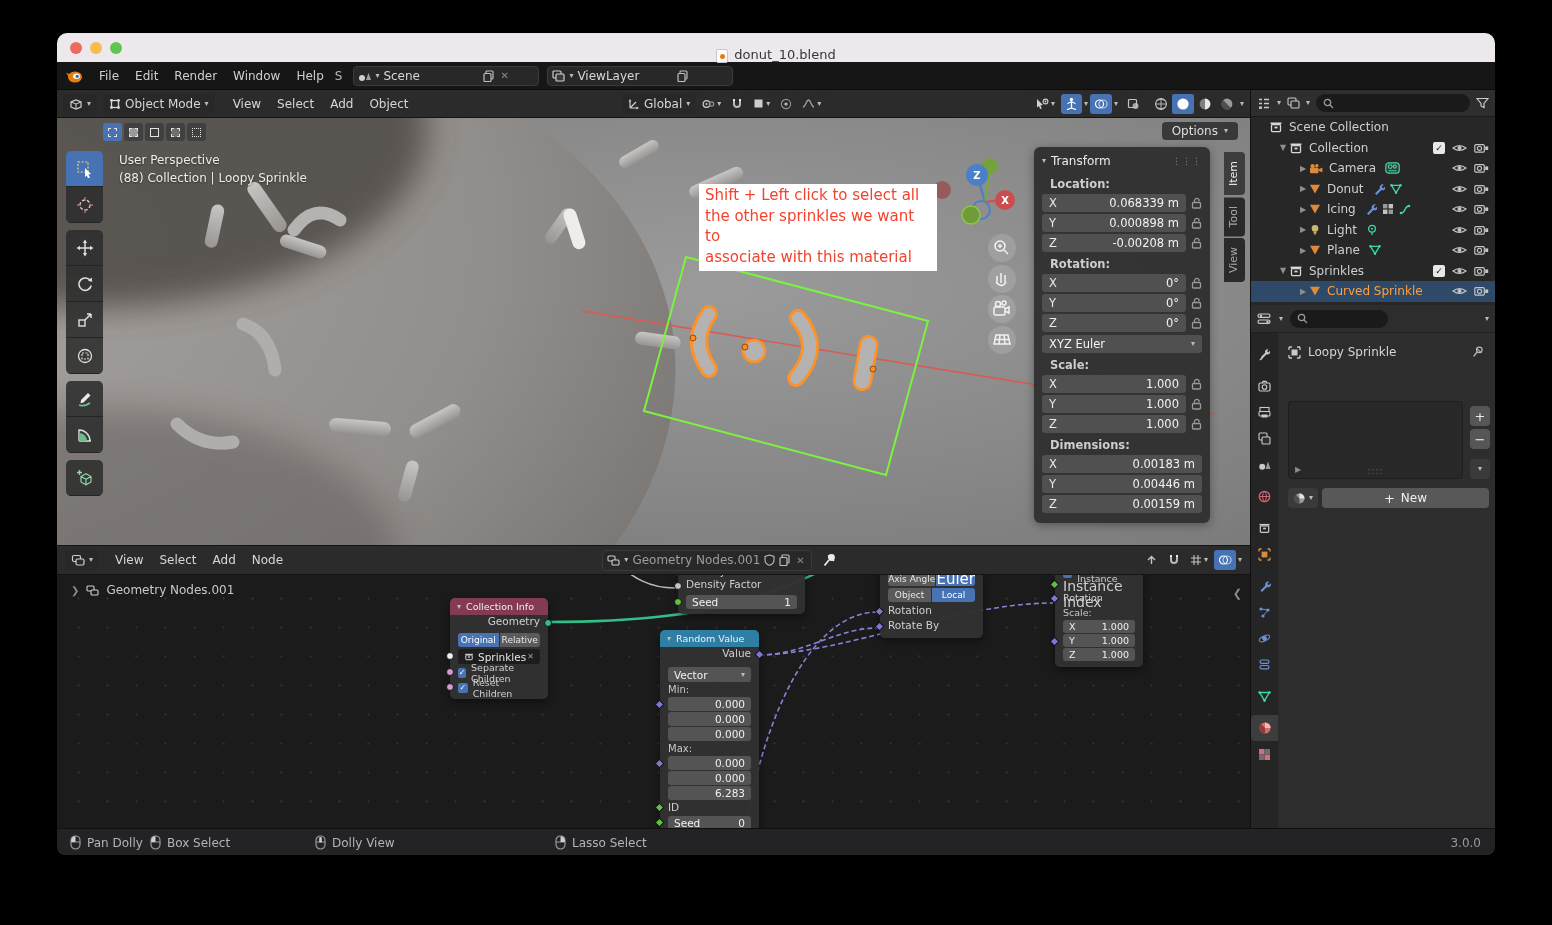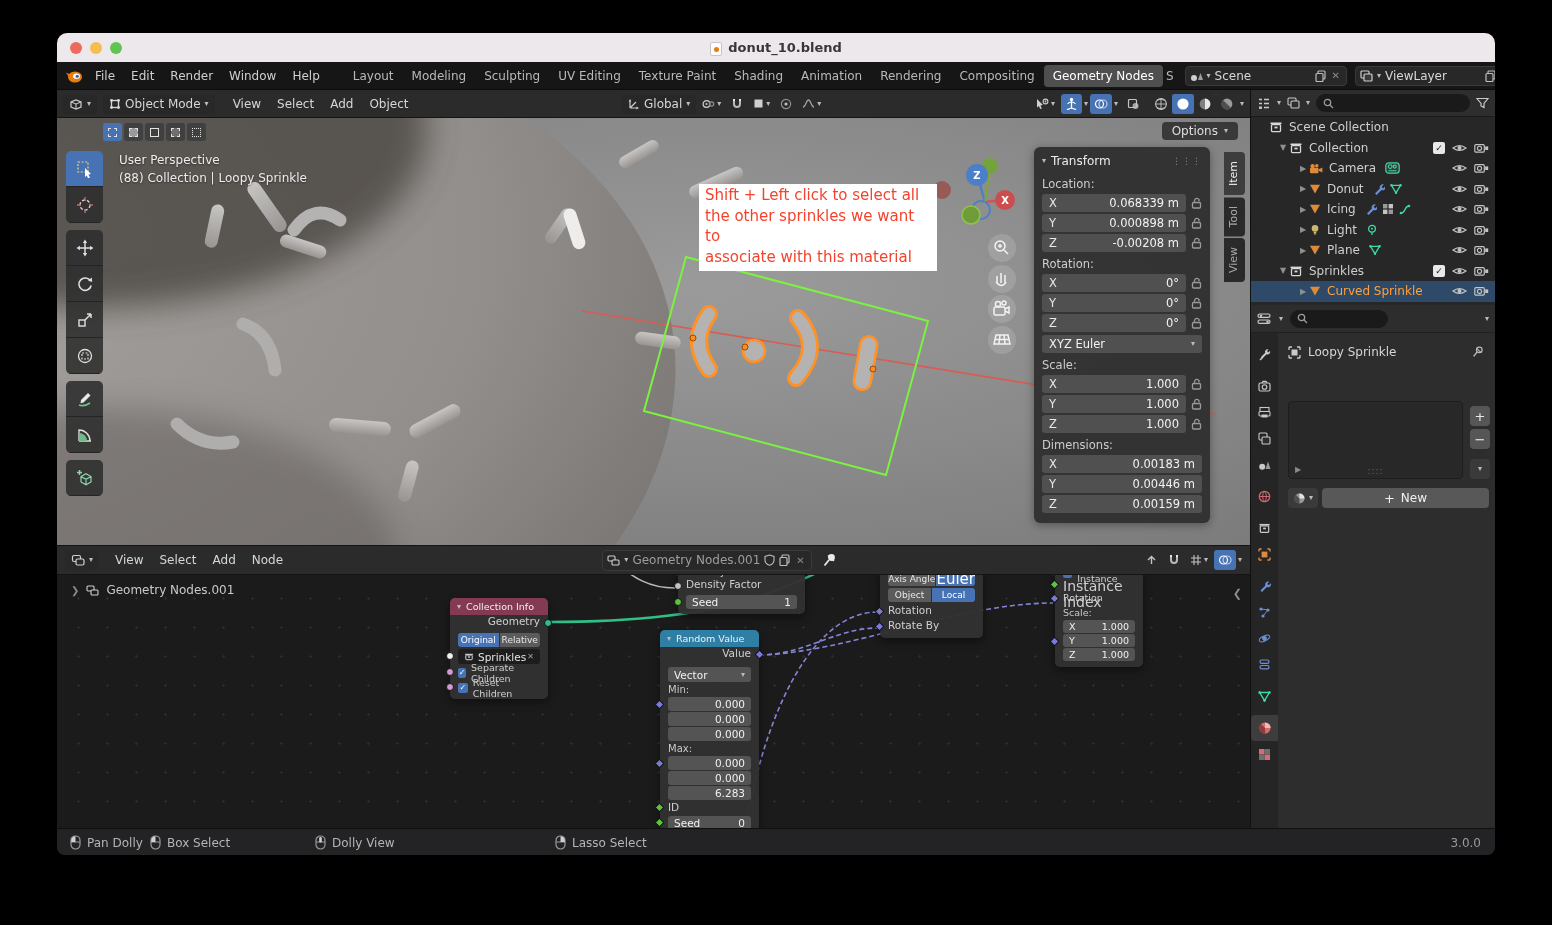--- a/index.html
+++ b/index.html
@@ -1,22 +1,22 @@
 <!DOCTYPE html>
 <html><head>
 <meta charset="utf-8">
 <style>
   html,body{margin:0;padding:0;background:#000;width:1552px;height:925px;overflow:hidden;
     font-family:"DejaVu Sans","Liberation Sans",sans-serif;-webkit-font-smoothing:antialiased;}
   *{box-sizing:border-box;user-select:none;}
   .window{position:absolute;left:57px;top:33px;width:1438px;height:822px;background:#1d1d1d;
     border-radius:10px 10px 8px 8px;overflow:hidden;box-shadow:0 14px 50px rgba(0,0,0,.7);}
   
-  .titlebar{height:29px;background:#ece8ec;display:flex;align-items:center;justify-content:center;
-    position:relative;color:#39363b;font-size:13px;font-weight:bold;}
+  .titlebar{height:29px;background:#ece8ec;display:flex;align-items:flex-end;justify-content:center;
+    position:relative;color:#39363b;font-size:13px;font-weight:normal;}
   .traffic{position:absolute;left:13px;top:0;height:100%;display:flex;align-items:center;gap:8px;}
   .light{width:12px;height:12px;border-radius:50%;}
   .light.red{background:#ed6a5e}.light.yellow{background:#f5bd4f}.light.green{background:#61c554}
   .doc-icon{display:inline-block;width:12px;height:14px;background:#fdfdfd;border:1px solid #c9c4c9;
     border-radius:2px;margin-right:6px;position:relative;top:1px;}
   .doc-icon::after{content:"";position:absolute;left:3px;top:4px;width:5px;height:5px;border-radius:50%;background:#e87d0d;}
   
   .topbar{height:28px;background:#161616;display:flex;align-items:center;font-size:12px;color:#cfcfcf;
     padding:0 8px;white-space:nowrap;border-bottom:1px solid #0c0c0c;}
   .blender-logo{width:22px;height:18px;margin-right:4px;display:flex;align-items:center;}
@@ -53,21 +53,21 @@
     line-height:1.38;padding:1px 6px 3px;}
   .toolbar{position:absolute;left:9px;top:33px;display:flex;flex-direction:column;gap:7px;}
   .tgroup{display:flex;flex-direction:column;border-radius:5px;overflow:hidden;}
   .tool-btn{width:37px;height:36px;background:#2e2e2ee0;display:flex;align-items:center;justify-content:center;border-bottom:1px solid #242424;}
   .tool-btn.on{background:#4772b3;}
   
   .npanel{position:absolute;left:977px;top:29px;width:176px;background:rgba(48,48,48,.96);border-radius:6px;
     color:#d9d9d9;font-size:11.5px;padding:5px 8px 8px;box-shadow:0 2px 10px rgba(0,0,0,.35);}
   .npanel-hdr{display:flex;align-items:center;gap:5px;font-size:12px;color:#ececec;padding:2px 0 4px;}
   .grip{margin-left:auto;color:#7c7c7c;font-size:9px;letter-spacing:1px;}
-  .sec-label{color:#cdcdcd;margin:5px 0 3px;}
+  .sec-label{color:#cdcdcd;margin:5px 8px 3px;font-weight:bold;}
   .axis-row{display:flex;align-items:center;margin-bottom:2px;gap:5px;}
   .axis-field{display:flex;align-items:center;background:#505050;border-radius:3px;height:18px;flex:1;
     padding:0 7px;color:#f2f2f2;}
   .axis-field .ax{width:14px;color:#e8e8e8;}
   .axis-field .val{flex:1;text-align:right;}
   .drop-field{display:flex;align-items:center;background:#505050;border-radius:3px;height:18px;padding:0 7px;
     color:#f2f2f2;margin:3px 0 2px;}
   .side-tabs{position:absolute;left:1167px;top:34px;display:flex;flex-direction:column;gap:2px;}
   .side-tab{width:21px;background:#2a2a2a;color:#a8a8a8;border-radius:4px 0 0 4px;font-size:11px;
     writing-mode:vertical-rl;transform:rotate(180deg);padding:9px 3px;text-align:center;}
@@ -159,32 +159,20 @@
           <path d="M1 4.5 L8 8 L4 9.5 Z" fill="#e87d0d"></path>
         </svg>
     </span>
     <span id="topbar-menus" style="display:flex">
         <span class="menu-item">File</span>
         <span class="menu-item">Edit</span>
         <span class="menu-item">Render</span>
         <span class="menu-item">Window</span>
         <span class="menu-item">Help</span>
       </span>
-    <span id="workspace-tabs" class="workspaces">
-        <span class="ws-tab">Layout</span>
-        <span class="ws-tab">Modeling</span>
-        <span class="ws-tab">Sculpting</span>
-        <span class="ws-tab">UV Editing</span>
-        <span class="ws-tab">Texture Paint</span>
-        <span class="ws-tab">Shading</span>
-        <span class="ws-tab">Animation</span>
-        <span class="ws-tab">Rendering</span>
-        <span class="ws-tab">Compositing</span>
-        <span class="ws-tab active">Geometry Nodes</span>
-      </span>
     <span class="ws-overflow">S</span>
     <div class="id-widget" style="width:186px">
       <svg width="13" height="12" viewBox="0 0 13 12">
           <circle cx="4" cy="8" r="3" fill="#cfcfcf"></circle>
           <path d="M8 10 L10.5 3 L13 10 Z" fill="#9f9f9f"></path>
         </svg>
       <span class="chev">▾</span>
       <span class="val">Scene</span>
       <svg width="11" height="12" viewBox="0 0 11 12">
           <rect x="3" y="1" width="7" height="8" rx="1" fill="none" stroke="#bdbdbd" stroke-width="1.2"></rect>

